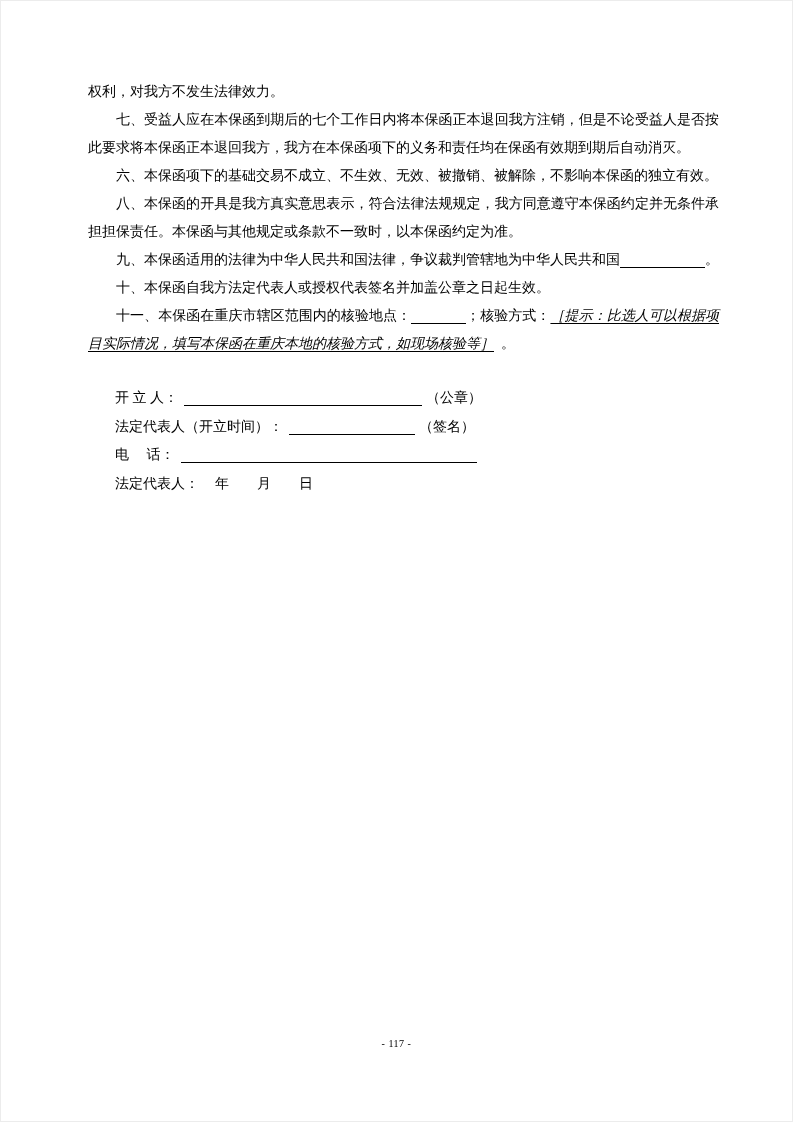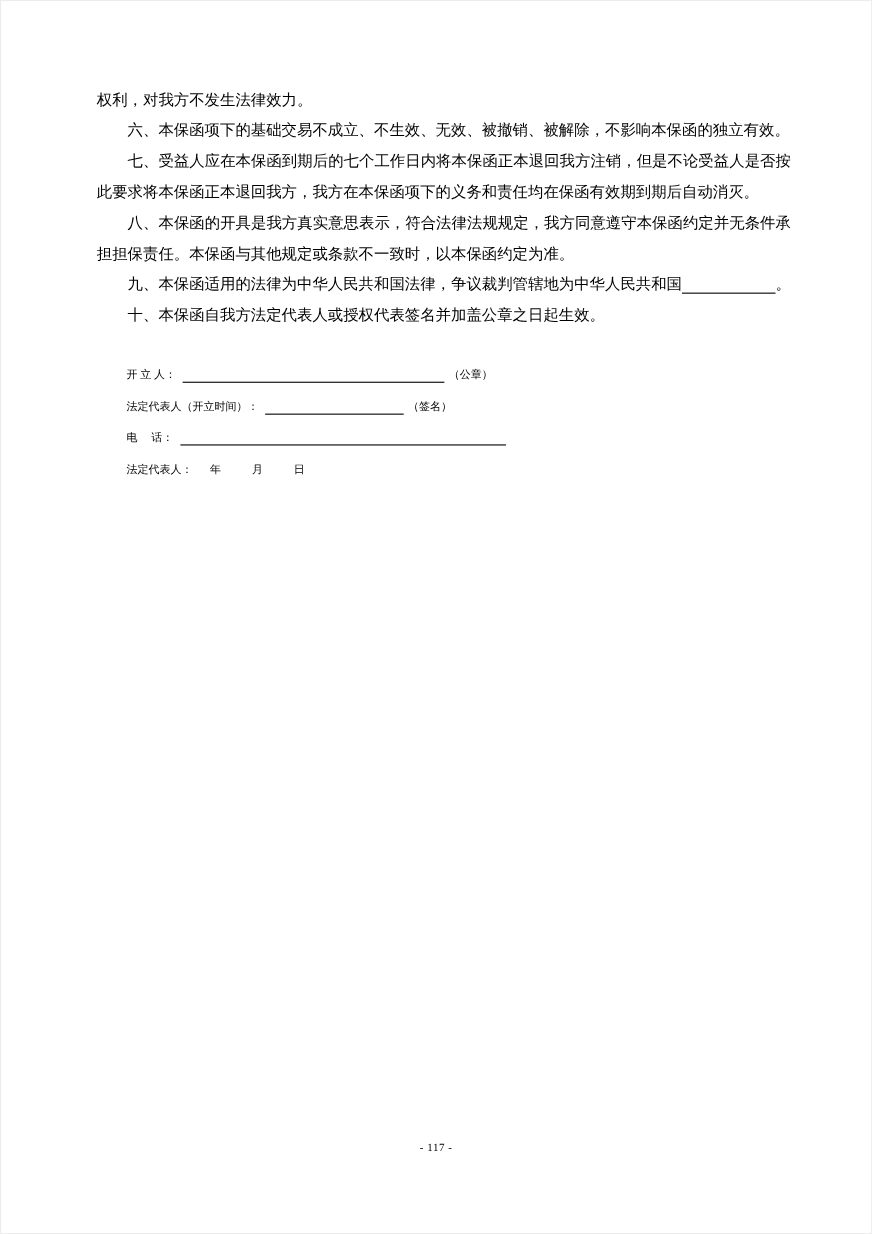--- a/index.html
+++ b/index.html
@@ -44,21 +44,21 @@
   .blank-location { width: 55px; }
   .hint {
     font-style: italic;
     text-decoration: underline;
     text-underline-offset: 3px;
   }
   .hint-period { margin-left: 7px; }
   .signature-block {
     margin-top: 26px;
     margin-left: 27px;
-    font-size: 10px;
+    font-size: 14px;
   }
   .sig-row {
     height: 28.5px;
     line-height: 28.5px;
     white-space: nowrap;
   }
   .sig-line {
     display: inline-block;
     border-bottom: 1px solid #000;
     height: 17px;
@@ -85,30 +85,31 @@
 </style>
 </head>
 <body>
 
 <div class="page">
 
   <div class="body-text">
 
     <p class="para no-indent">权利，对我方不发生法律效力。</p>
 
+    <p class="para">七、受益人应在本保函到期后的七个工作日内将本保函正本退回我方注销，但是不论受益人是否按此要求将本保函正本退回我方，我方在本保函项下的义务和责任均在保函有效期到期后自动消灭。</p>
+
     <p class="para">六、本保函项下的基础交易不成立、不生效、无效、被撤销、被解除，不影响本保函的独立有效。</p>
-
-    <p class="para">七、受益人应在本保函到期后的七个工作日内将本保函正本退回我方注销，但是不论受益人是否按此要求将本保函正本退回我方，我方在本保函项下的义务和责任均在保函有效期到期后自动消灭。</p>
 
     <p class="para">八、本保函的开具是我方真实意思表示，符合法律法规规定，我方同意遵守本保函约定并无条件承担担保责任。本保函与其他规定或条款不一致时，以本保函约定为准。</p>
 
     <p class="para"><span>九、本保函适用的法律为中华人民共和国法律，争议裁判管辖地为中华人民共和国</span><span class="blank blank-jurisdiction"></span><span>。</span></p>
 
     <p class="para">十、本保函自我方法定代表人或授权代表签名并加盖公章之日起生效。</p>
 
+    <p class="para"><span>十一、本保函在重庆市辖区范围内的核验地点：</span><span class="blank blank-location"></span><span>；核验方式：</span><span class="hint">［提示：比选人可以根据项目实际情况，填写本保函在重庆本地的核验方式，如现场核验等］</span><span class="hint-period">。</span></p>
 
   </div>
 
   <div class="signature-block">
 
     <div class="sig-row">
       <span class="sig-label">开 立 人：</span><span class="sig-line w-issuer"></span><span class="sig-suffix">（公章）</span>
     </div>
 
     <div class="sig-row">

